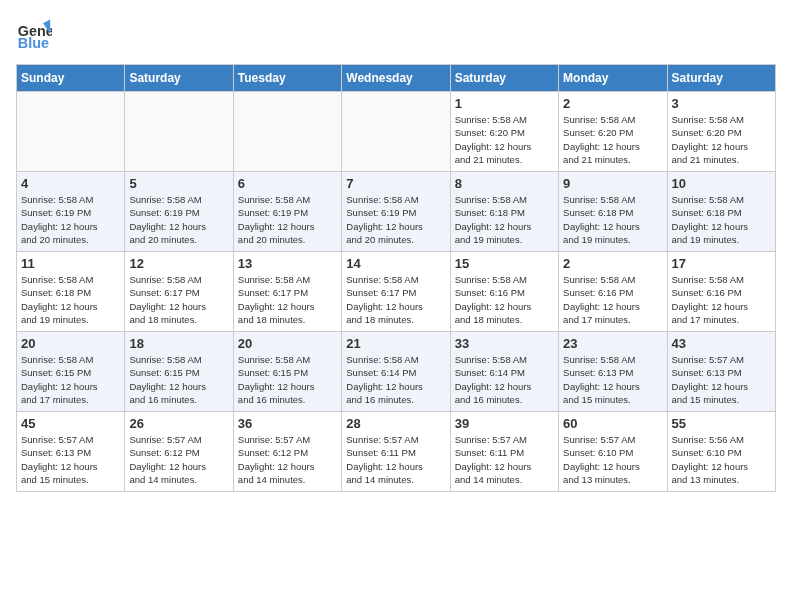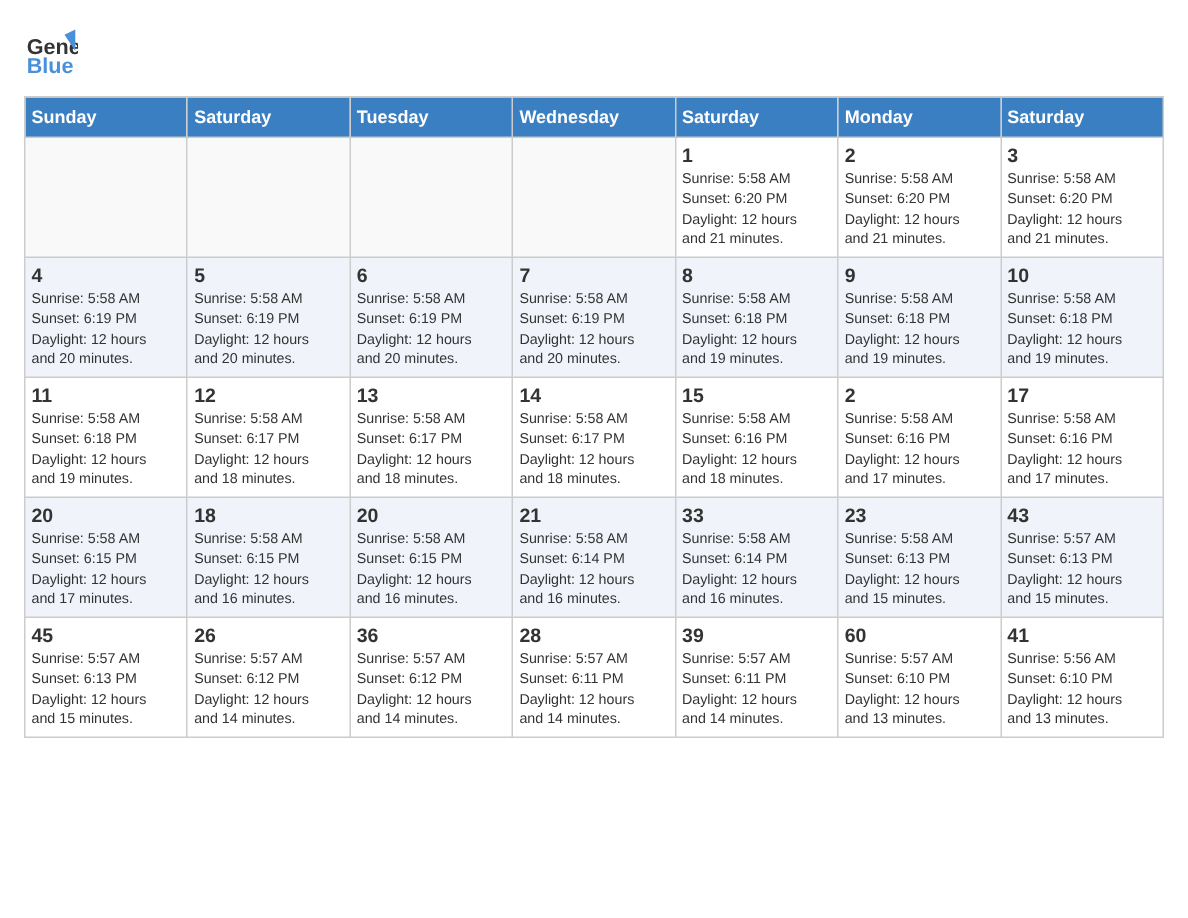--- a/index.html
+++ b/index.html
@@ -236,18 +236,18 @@
         </td>
         <td>
           <span class="day-number">39</span>
           <div class="day-info">Sunrise: 5:57 AM<br>Sunset: 6:11 PM<br>Daylight: 12 hours<br>and 14 minutes.</div>
         </td>
         <td>
           <span class="day-number">60</span>
           <div class="day-info">Sunrise: 5:57 AM<br>Sunset: 6:10 PM<br>Daylight: 12 hours<br>and 13 minutes.</div>
         </td>
         <td>
-          <span class="day-number">41</span>
+          <span class="day-number">55</span>
           <div class="day-info">Sunrise: 5:56 AM<br>Sunset: 6:10 PM<br>Daylight: 12 hours<br>and 13 minutes.</div>
         </td>
       </tr>
     </tbody>
 </table>
 
 </body></html>

